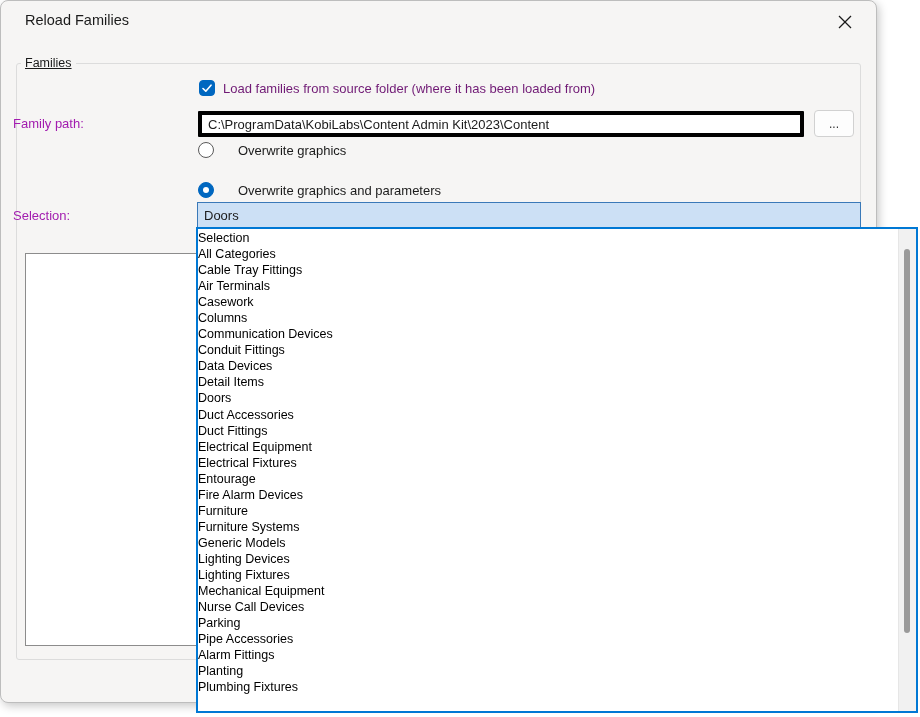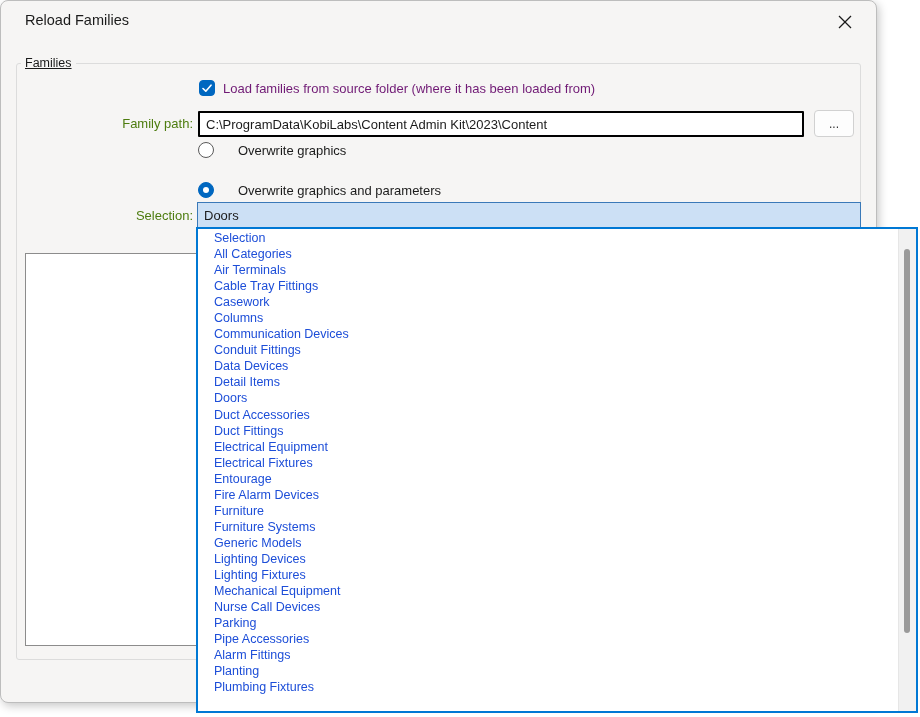--- a/index.html
+++ b/index.html
@@ -22,24 +22,24 @@
   .groupbox-label{position:absolute;left:4px;top:-8px;background:#f6f5f4;padding:0 4px;
                   font-size:12.5px;color:#1b1b1b;text-decoration:underline;}
 
   
   .check-row{position:absolute;left:198px;top:79px;display:flex;align-items:center;gap:8px;}
   .checkbox{width:16px;height:16px;border-radius:4px;background:#0067c0;border:1px solid #0067c0;
             display:flex;align-items:center;justify-content:center;}
   .check-label{font-size:13px;color:#701a75;}
 
   
-  .row-label{position:absolute;font-size:13px;color:#4d7c0f;text-align:right;width:180px;}
+  .row-label{position:absolute;font-size:13px;color:#a21caf;text-align:left;width:180px;}
   .fp-label{left:12px;top:115px;}
   .fp-input{position:absolute;left:197px;top:110px;width:606px;height:26px;background:#ffffff;
-            border:2px solid #000000;font-size:13px;color:#1b1b1b;padding:0 6px;border-radius:1px;}
+            border:4px solid #000000;font-size:13px;color:#1b1b1b;padding:0 6px;border-radius:1px;}
   .browse-btn{position:absolute;left:813px;top:109px;width:40px;height:27px;background:#fdfdfd;
               border:1px solid #d1d1d1;border-radius:4px;font-size:12px;color:#333;
               display:flex;align-items:center;justify-content:center;line-height:1;}
 
   
   .radio-row{position:absolute;left:197px;display:flex;align-items:center;gap:24px;}
   .radio-row.r1{top:141px;}
   .radio-row.r2{top:169px;margin-top:12px;}
   .radio{width:16px;height:16px;border-radius:50%;background:#ffffff;border:1px solid #5a5a5a;
          display:flex;align-items:center;justify-content:center;}
@@ -54,21 +54,21 @@
          padding:0 6px;}
 
   
   .listbox{position:absolute;left:24px;top:252px;width:821px;height:393px;background:#ffffff;
            border:1px solid #8c8c8c;}
 
   
   .popup{position:absolute;left:196px;top:227px;width:722px;height:486px;background:#ffffff;
          border:2px solid #0078d4;z-index:10;overflow:hidden;}
   .popup-items{position:absolute;left:0;top:1px;right:18px;}
-  .dd-item{font-size:12.5px;color:#1d4ed8;line-height:16.05px;padding-left:16px;white-space:nowrap;}
+  .dd-item{font-size:12.5px;color:#000000;line-height:16.05px;padding-left:0;white-space:nowrap;}
   .popup-scrollbar{position:absolute;top:0;right:0;width:18px;height:100%;background:#f1f1f1;
                    border-left:1px solid #e6e6e6;}
   .popup-thumb{position:absolute;right:6px;top:20px;width:6px;height:384px;background:#9a9a9a;
                border-radius:3px;}
 </style>
 </head>
 <body>
 
 <div class="stage">
   <div class="dialog">
@@ -125,22 +125,22 @@
     </div>
 
     <div class="listbox"></div>
   </div>
 
   <div class="popup">
     <div class="popup-items">
 
     <div class="dd-item">Selection</div>
         <div class="dd-item">All Categories</div>
+        <div class="dd-item">Cable Tray Fittings</div>
         <div class="dd-item">Air Terminals</div>
-        <div class="dd-item">Cable Tray Fittings</div>
         <div class="dd-item">Casework</div>
         <div class="dd-item">Columns</div>
         <div class="dd-item">Communication Devices</div>
         <div class="dd-item">Conduit Fittings</div>
         <div class="dd-item">Data Devices</div>
         <div class="dd-item">Detail Items</div>
         <div class="dd-item">Doors</div>
         <div class="dd-item">Duct Accessories</div>
         <div class="dd-item">Duct Fittings</div>
         <div class="dd-item">Electrical Equipment</div>

